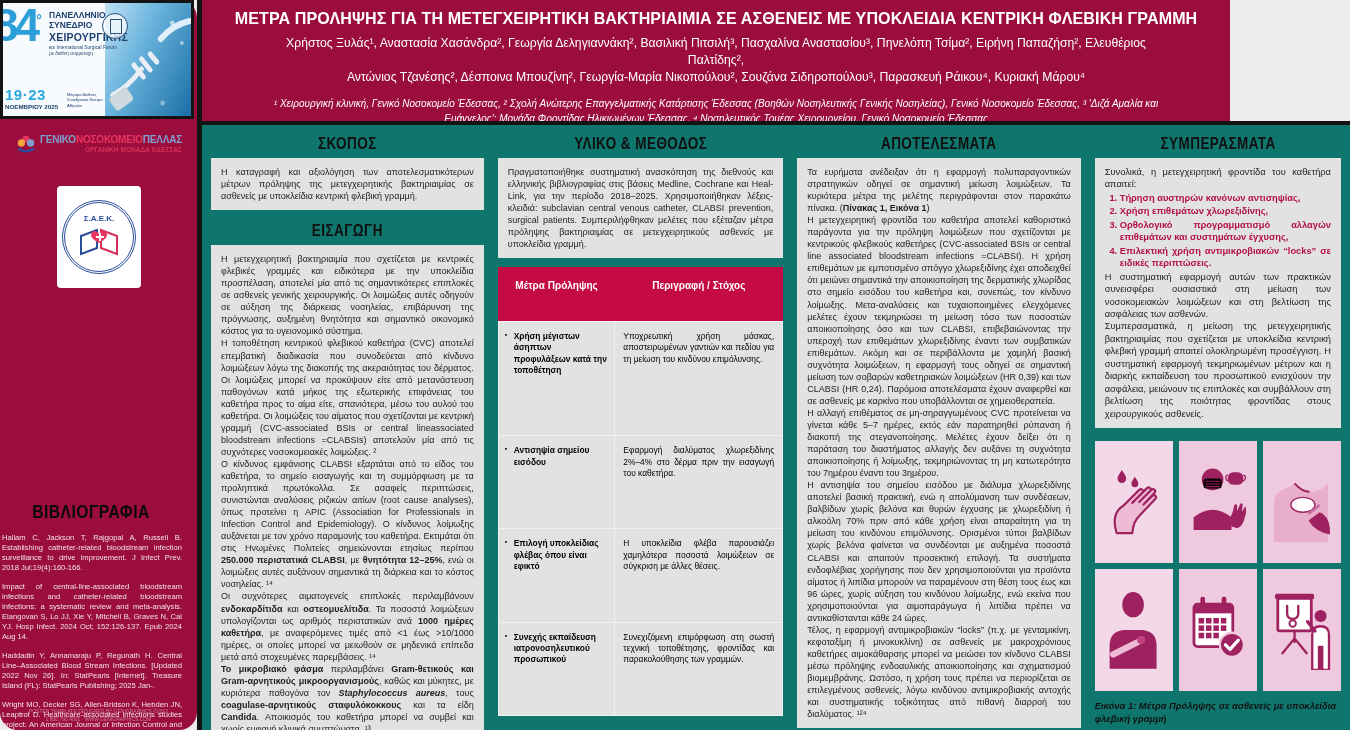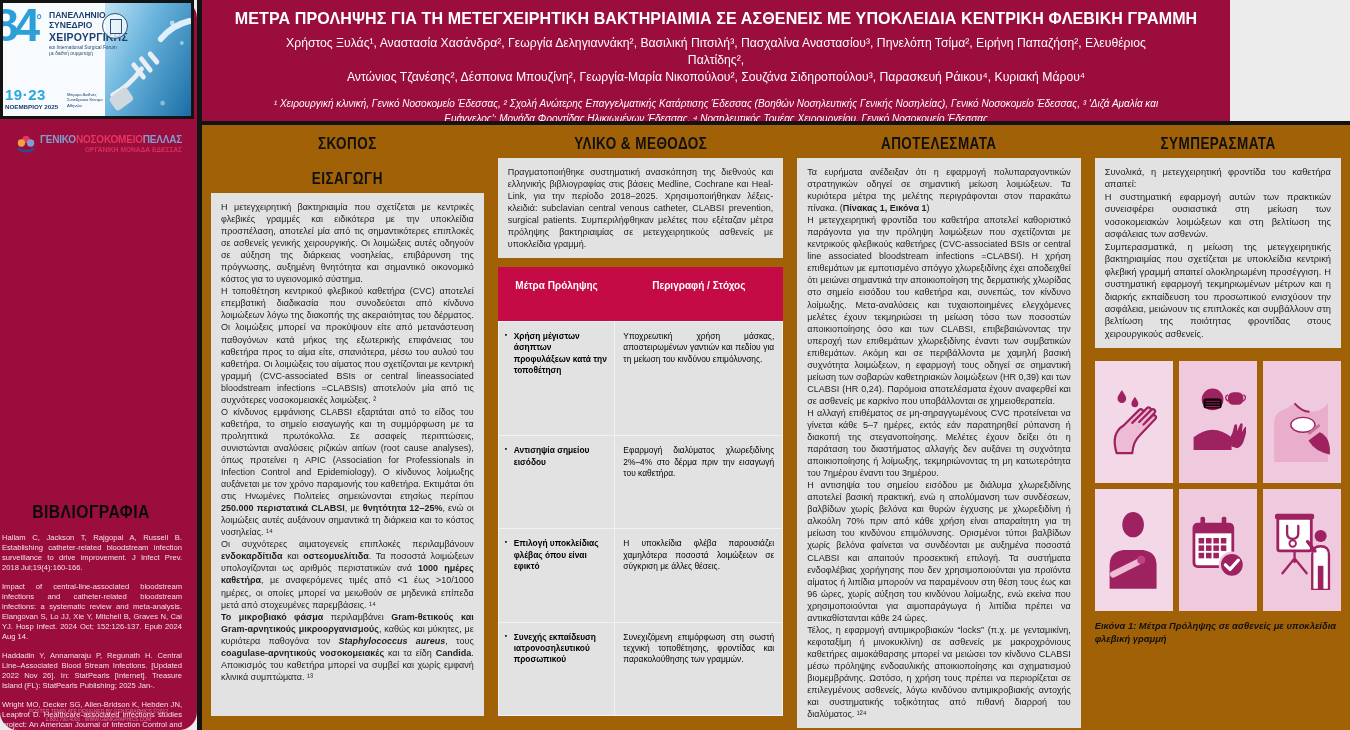--- a/index.html
+++ b/index.html
@@ -48,21 +48,21 @@
   .vline { position:absolute; left:197px; top:0; width:5px; height:730px; background:#131313; }
 
   
   .header { position:absolute; left:202px; top:0; width:1028px; height:121px; background:#9B0D3C; text-align:center; padding-top:9px; }
   .title { color:#fff; font-size:16.4px; font-weight:800; letter-spacing:0.1px; transform:scale(0.98,1.06); }
   .authors { color:#fff; font-size:12.2px; margin-top:7px; line-height:1.4; padding:0 55px; }
   .affil { color:#fff; font-size:10px; font-style:italic; margin-top:10px; line-height:1.5; padding:0 70px; }
   .hline { position:absolute; left:202px; top:121px; width:1148px; height:4px; background:#131313; }
 
   
-  .content { position:absolute; left:202px; top:125px; width:1148px; height:605px; background:#a16207;
+  .content { position:absolute; left:202px; top:125px; width:1148px; height:605px; background:#0f766e;
              display:flex; gap:14px; padding:6px 9px 14px 9px; }
   .col { display:flex; flex-direction:column; }
   .col1 { width:278px; } .col2 { width:291px; } .col3 { width:289px; } .col4 { width:251px; }
   .sec-h { font-size:15px; font-weight:800; color:#101010; text-align:center; margin:3px 0 7px; transform:scale(0.9,1.1); letter-spacing:0.5px; }
   .sec-h2 { margin-top:11px; }
   .box { background:#E2E2E2; padding:8px 10px; font-size:9px; line-height:1.34; color:#1d1d1d; text-align:justify; }
   .box p { margin:0; }
   .grow { flex:1; }
 
   
@@ -134,20 +134,31 @@
           <circle cx="17" cy="12" r="4" fill="#7f9fd0"></circle>
           <path d="M3 18 q9 6 18 0" stroke="#2a4d9b" stroke-width="2.5" fill="none"></path>
         </svg>
         <div>
           <div class="hosp-line1"><span class="blue">ΓΕΝΙΚΟ</span><span class="red">ΝΟΣΟΚΟΜΕΙΟ</span><span class="blue">ΠΕΛΛΑΣ</span></div>
           <div class="hosp-line2">ΟΡΓΑΝΙΚΗ ΜΟΝΑΔΑ ΕΔΕΣΣΑΣ</div>
         </div>
       </div>
     </div>
 
+    <div class="saek">
+      <div class="saek-circle">
+        <div class="saek-name">Σ.Α.Ε.Κ.</div>
+        <svg width="44" height="36" viewBox="0 0 44 36">
+          <path d="M4 30 L20 24 L20 6 L4 12 Z" fill="#fff" stroke="#2a4d9b" stroke-width="2"></path>
+          <path d="M40 30 L24 24 L24 6 L40 12 Z" fill="#fff" stroke="#d6305a" stroke-width="2"></path>
+          <path d="M22 10 c2-4 8-4 8 1 c0 4-8 8-8 8 s-8-4-8-8 c0-5 6-5 8-1z" fill="#e8355f"></path>
+          <path d="M20.5 11 h3 v-3 h-2 v3 h-3 v2 h3 v3 h2 v-3 h3 v-2 z" fill="#fff" transform="translate(0.5,1)"></path>
+        </svg>
+      </div>
+    </div>
 
     <div class="biblio">
       <div class="biblio-h">ΒΙΒΛΙΟΓΡΑΦΙΑ</div>
       <p class="ref">Hallam C, Jackson T, Rajgopal A, Russell B. Establishing catheter-related bloodstream infection surveillance to drive improvement. J Infect Prev. 2018 Jul;19(4):160-166.</p>
       <p class="ref">Impact of central-line-associated bloodstream infections and catheter-related bloodstream infections: a systematic review and meta-analysis. Elangovan S, Lo JJ, Xie Y, Mitchell B, Graves N, Cai YJ. Hosp Infect. 2024 Oct; 152:126-137. Epub 2024 Aug 14.</p>
       <p class="ref">Haddadin Y, Annamaraju P, Regunath H. Central Line–Associated Blood Stream Infections. [Updated 2022 Nov 26]. In: StatPearls [Internet]. Treasure Island (FL): StatPearls Publishing; 2025 Jan-.</p>
       <p class="ref">Wright MO, Decker SG, Allen-Bridson K, Hebden JN, Leaptrot D. Healthcare-associated infections studies project: An American Journal of Infection Control and National Healthcare Safety Network data quality collaboration: Location mapping. Am J Infect Control. 2018 May;46(5):577-578.</p>
     </div>
 
     <div class="sidebar-footer">
@@ -165,27 +176,30 @@
       <div>Αντώνιος Τζανέσης², Δέσποινα Μπουζίνη², Γεωργία-Μαρία Νικοπούλου², Σουζάνα Σιδηροπούλου³, Παρασκευή Ράικου⁴, Κυριακή Μάρου⁴</div>
     </div>
     <div class="affil">¹ Χειρουργική κλινική, Γενικό Νοσοκομείο Έδεσσας, ² Σχολή Ανώτερης Επαγγελματικής Κατάρτισης Έδεσσας (Βοηθών Νοσηλευτικής Γενικής Νοσηλείας), Γενικό Νοσοκομείο Έδεσσας, ³ 'Διζά Αμαλία και Ευάγγελος': Μονάδα Φροντίδας Ηλικιωμένων Έδεσσας, ⁴ Νοσηλευτικός Τομέας Χειρουργείου, Γενικό Νοσοκομείο Έδεσσας</div>
   </header>
   <div class="hline"></div>
 
   <main class="content">
 
     <section class="col col1">
       <h2 class="sec-h">ΣΚΟΠΟΣ</h2>
+      <div class="box">
+        <p>Η καταγραφή και αξιολόγηση των αποτελεσματικότερων μέτρων πρόληψης της μετεγχειρητικής βακτηριαιμίας σε ασθενείς με υποκλείδια κεντρική φλεβική γραμμή.</p>
+      </div>
       <h2 class="sec-h sec-h2">ΕΙΣΑΓΩΓΗ</h2>
       <div class="box grow">
         <p>Η μετεγχειρητική βακτηριαιμία που σχετίζεται με κεντρικές φλεβικές γραμμές και ειδικότερα με την υποκλείδια προσπέλαση, αποτελεί μία από τις σημαντικότερες επιπλοκές σε ασθενείς γενικής χειρουργικής. Οι λοιμώξεις αυτές οδηγούν σε αύξηση της διάρκειας νοσηλείας, επιβάρυνση της πρόγνωσης, αυξημένη θνητότητα και σημαντικό οικονομικό κόστος για το υγειονομικό σύστημα.</p>
         <p>Η τοποθέτηση κεντρικού φλεβικού καθετήρα (CVC) αποτελεί επεμβατική διαδικασία που συνοδεύεται από κίνδυνο λοιμώξεων λόγω της διακοπής της ακεραιότητας του δέρματος. Οι λοιμώξεις μπορεί να προκύψουν είτε από μετανάστευση παθογόνων κατά μήκος της εξωτερικής επιφάνειας του καθετήρα προς το αίμα είτε, σπανιότερα, μέσω του αυλού του καθετήρα. Οι λοιμώξεις του αίματος που σχετίζονται με κεντρική γραμμή (CVC-associated BSIs or central lineassociated bloodstream infections =CLABSIs) αποτελούν μία από τις συχνότερες νοσοκομειακές λοιμώξεις. ²</p>
         <p>Ο κίνδυνος εμφάνισης CLABSI εξαρτάται από το είδος του καθετήρα, το σημείο εισαγωγής και τη συμμόρφωση με τα προληπτικά πρωτόκολλα. Σε ασαφείς περιπτώσεις, συνιστώνται αναλύσεις ριζικών αιτίων (root cause analyses), όπως προτείνει η APIC (Association for Professionals in Infection Control and Epidemiology). Ο κίνδυνος λοίμωξης αυξάνεται με τον χρόνο παραμονής του καθετήρα. Εκτιμάται ότι στις Ηνωμένες Πολιτείες σημειώνονται ετησίως περίπου <b>250.000 περιστατικά CLABSI</b>, με <b>θνητότητα 12–25%</b>, ενώ οι λοιμώξεις αυτές αυξάνουν σημαντικά τη διάρκεια και το κόστος νοσηλείας. ¹⁴</p>
         <p>Οι συχνότερες αιματογενείς επιπλοκές περιλαμβάνουν <b>ενδοκαρδίτιδα</b> και <b>οστεομυελίτιδα</b>. Τα ποσοστά λοιμώξεων υπολογίζονται ως αριθμός περιστατικών ανά <b>1000 ημέρες καθετήρα</b>, με αναφερόμενες τιμές από &lt;1 έως &gt;10/1000 ημέρες, οι οποίες μπορεί να μειωθούν σε μηδενικά επίπεδα μετά από στοχευμένες παρεμβάσεις. ¹⁴</p>
-        <p><b>Το μικροβιακό φάσμα</b> περιλαμβάνει <b>Gram-θετικούς και Gram-αρνητικούς μικροοργανισμούς</b>, καθώς και μύκητες, με κυριότερα παθογόνα τον <b><i>Staphylococcus aureus</i></b>, τους <b>coagulase-αρνητικούς νοσοκομειακές</b> και τα είδη <b>Candida</b>. Αποικισμός του καθετήρα μπορεί να συμβεί και χωρίς εμφανή κλινικά συμπτώματα. ¹³</p>
+        <p><b>Το μικροβιακό φάσμα</b> περιλαμβάνει <b>Gram-θετικούς και Gram-αρνητικούς μικροοργανισμούς</b>, καθώς και μύκητες, με κυριότερα παθογόνα τον <b><i>Staphylococcus aureus</i></b>, τους <b>coagulase-αρνητικούς σταφυλόκοκκους</b> και τα είδη <b>Candida</b>. Αποικισμός του καθετήρα μπορεί να συμβεί και χωρίς εμφανή κλινικά συμπτώματα. ¹³</p>
       </div>
     </section>
 
     <section class="col col2">
       <h2 class="sec-h">ΥΛΙΚΟ &amp; ΜΕΘΟΔΟΣ</h2>
       <div class="box">
         <p>Πραγματοποιήθηκε συστηματική ανασκόπηση της διεθνούς και ελληνικής βιβλιογραφίας στις βάσεις Medline, Cochrane και Heal-Link, για την περίοδο 2018–2025. Χρησιμοποιήθηκαν λέξεις-κλειδιά: subclavian central venous catheter, CLABSI prevention, surgical patients. Συμπεριλήφθηκαν μελέτες που εξέταζαν μέτρα πρόληψης βακτηριαιμίας σε μετεγχειρητικούς ασθενείς με υποκλείδια γραμμή.</p>
       </div>
       <table class="measures">
         <thead>
@@ -223,20 +237,26 @@
         <p>Η αλλαγή επιθέματος σε μη-σηραγγωμένους CVC προτείνεται να γίνεται κάθε 5–7 ημέρες, εκτός εάν παρατηρηθεί ρύπανση ή διακοπή της στεγανοποίησης. Μελέτες έχουν δείξει ότι η παράταση του διαστήματος αλλαγής δεν αυξάνει τη συχνότητα αποικιοποίησης ή λοίμωξης, τεκμηριώνοντας τη μη κατωτερότητα του 7ημέρου έναντι του 3ημέρου.</p>
         <p>Η αντισηψία του σημείου εισόδου με διάλυμα χλωρεξιδίνης αποτελεί βασική πρακτική, ενώ η απολύμανση των συνδέσεων, βαλβίδων χωρίς βελόνα και θυρών έγχυσης με χλωρεξιδίνη ή αλκοόλη 70% πριν από κάθε χρήση είναι απαραίτητη για τη μείωση του κινδύνου επιμόλυνσης. Ορισμένοι τύποι βαλβίδων χωρίς βελόνα φαίνεται να συνδέονται με αυξημένα ποσοστά CLABSI και απαιτούν προσεκτική επιλογή. Τα συστήματα ενδοφλέβιας χορήγησης που δεν χρησιμοποιούνται για προϊόντα αίματος ή λιπίδια μπορούν να παραμένουν στη θέση τους έως και 96 ώρες, χωρίς αύξηση του κινδύνου λοίμωξης, ενώ εκείνα που χρησιμοποιούνται για αιμοπαράγωγα ή λιπίδια πρέπει να αντικαθίστανται κάθε 24 ώρες.</p>
         <p>Τέλος, η εφαρμογή αντιμικροβιακών “locks” (π.χ. με γενταμικίνη, κεφοταξίμη ή μινοκυκλίνη) σε ασθενείς με μακροχρόνιους καθετήρες αιμοκάθαρσης μπορεί να μειώσει τον κίνδυνο CLABSI μέσω πρόληψης ενδοαυλικής αποικιοποίησης και σχηματισμού βιομεμβράνης. Ωστόσο, η χρήση τους πρέπει να περιορίζεται σε επιλεγμένους ασθενείς, λόγω κινδύνου αντιμικροβιακής αντοχής και συστηματικής τοξικότητας από πιθανή διαρροή του διαλύματος. ¹²⁴</p>
       </div>
     </section>
 
     <section class="col col4">
       <h2 class="sec-h">ΣΥΜΠΕΡΑΣΜΑΤΑ</h2>
       <div class="box">
         <p>Συνολικά, η μετεγχειρητική φροντίδα του καθετήρα απαιτεί:</p>
+        <ol class="c-list">
+          <li>Τήρηση αυστηρών κανόνων αντισηψίας,</li>
+          <li>Χρήση επιθεμάτων χλωρεξιδίνης,</li>
+          <li>Ορθολογικό προγραμματισμό αλλαγών επιθεμάτων και συστημάτων έγχυσης,</li>
+          <li>Επιλεκτική χρήση αντιμικροβιακών “locks” σε ειδικές περιπτώσεις.</li>
+        </ol>
         <p class="c-after">Η συστηματική εφαρμογή αυτών των πρακτικών συνεισφέρει ουσιαστικά στη μείωση των νοσοκομειακών λοιμώξεων και στη βελτίωση της ασφάλειας των ασθενών.</p>
         <p class="c-close">Συμπερασματικά, η μείωση της μετεγχειρητικής βακτηριαιμίας που σχετίζεται με υποκλείδια κεντρική φλεβική γραμμή απαιτεί ολοκληρωμένη προσέγγιση. Η συστηματική εφαρμογή τεκμηριωμένων μέτρων και η διαρκής εκπαίδευση του προσωπικού ενισχύουν την ασφάλεια, μειώνουν τις επιπλοκές και συμβάλλουν στη βελτίωση της ποιότητας φροντίδας στους χειρουργικούς ασθενείς.</p>
       </div>
 
       <div class="figure">
         <div class="tile light">
           <svg width="52" height="78" viewBox="0 0 60 84">
             <path d="M16 5 c3 5 5 7 5 10 a5 5 0 1 1 -10 0 c0 -3 2 -5 5 -10z" fill="#9E2160"></path>
             <path d="M31 13 c2.5 4 4 5.5 4 8 a4 4 0 1 1 -8 0 c0 -2.5 1.5 -4 4 -8z" fill="#9E2160"></path>
             <path d="M10 78 C5 62 8 52 18 46 L36 28 c2.5 -2.5 6 1 3.5 3.5 L28 43 l17 -17 c2.5 -2.5 6 1 3.5 3.5 L36 42 l14 -14 c2.5 -2.5 6 1 3.5 3.5 L41 45 l10 -10 c2.5 -2.5 6 1 3.5 3.5 L37 57 c-6 6 -8 11 -9 21 z" fill="#EDBBD4" stroke="#9E2160" stroke-width="2.5" stroke-linejoin="round"></path>

